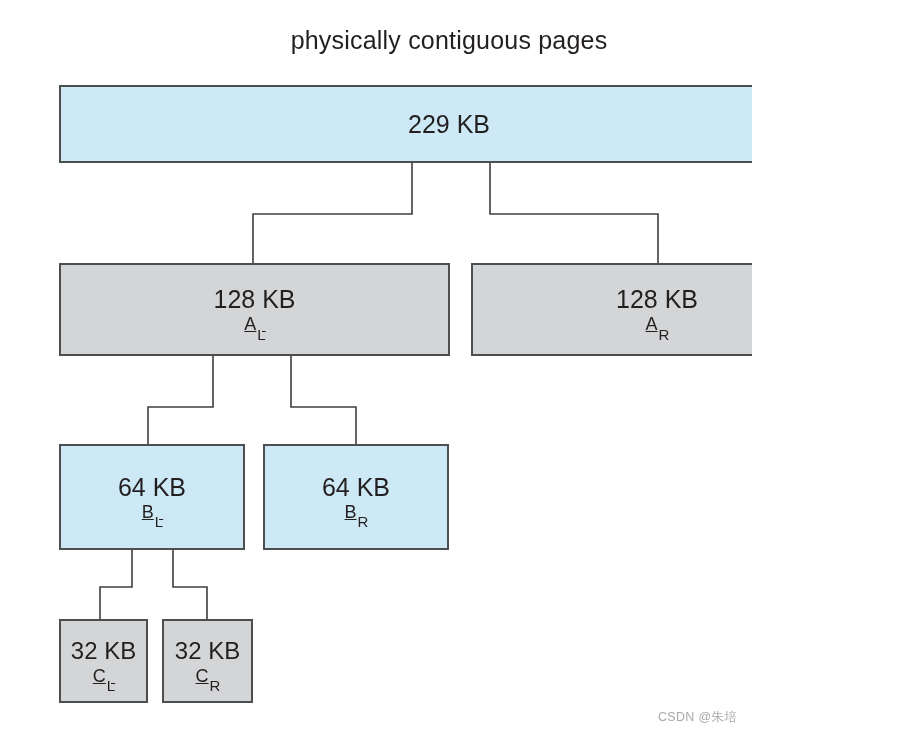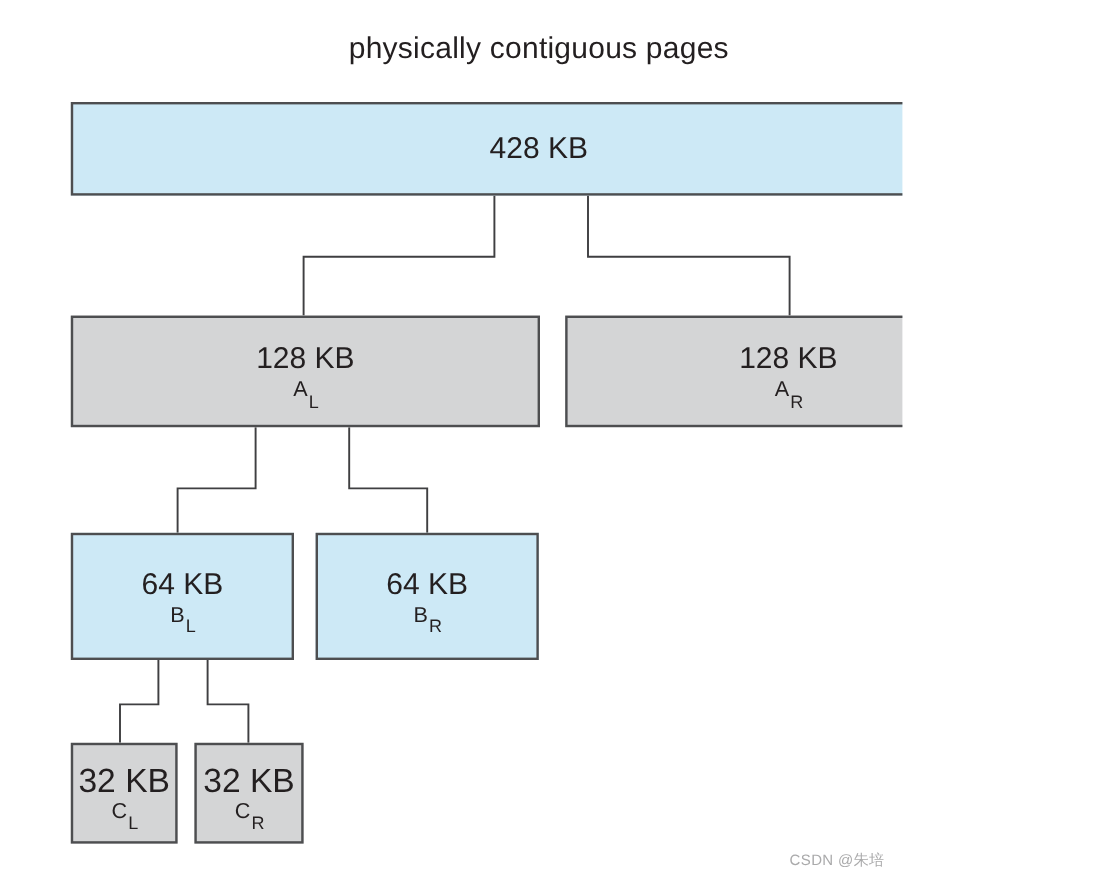--- a/index.html
+++ b/index.html
@@ -50,36 +50,37 @@
   .node .size {
     font-size: 25px;
     line-height: 28px;
     white-space: nowrap;
   }
   .node .tag {
     font-size: 18px;
     line-height: 20px;
     margin-top: 1px;
     white-space: nowrap;
+    text-decoration: underline;
   }
   .node .tag sub {
     font-size: 15px;
     position: relative;
     top: 5px;
     left: 1px;
     line-height: 0;
   }
   .n-root { left: 59px;  top: 85px;  width: 780px; height: 78px; }
   .n-al   { left: 59px;  top: 263px; width: 391px; height: 93px; }
   .n-ar   { left: 471px; top: 263px; width: 372px; height: 93px; }
   .n-bl   { left: 59px;  top: 444px; width: 186px; height: 106px; }
   .n-br   { left: 263px; top: 444px; width: 186px; height: 106px; }
   .n-cl   { left: 59px;  top: 619px; width: 89px;  height: 84px; }
   .n-cr   { left: 162px; top: 619px; width: 91px;  height: 84px; }
-  .n-cl .size, .n-cr .size { font-size: 28px; }
+  .n-cl .size, .n-cr .size { font-size: 24px; }
   .watermark {
     position: absolute;
     right: 15px;
     top: 709px;
     font-size: 12.5px;
     color: var(--watermark, #aaaaab);
     letter-spacing: 0.3px;
     text-align: right;
   }
 </style>
@@ -93,21 +94,21 @@
   <svg class="connectors" width="920" height="734" viewBox="0 0 920 734" aria-hidden="true">
     <polyline points="412,163 412,214 253,214 253,263"></polyline>
     <polyline points="490,163 490,214 658,214 658,263"></polyline>
     <polyline points="213,356 213,407 148,407 148,444"></polyline>
     <polyline points="291,356 291,407 356,407 356,444"></polyline>
     <polyline points="132,550 132,587 100,587 100,619"></polyline>
     <polyline points="173,550 173,587 207,587 207,619"></polyline>
   </svg>
 
   <div class="node blue n-root">
-    <div class="size">428 KB</div>
+    <div class="size">229 KB</div>
   </div>
 
   <div class="node gray n-al">
     <div class="size">128 KB</div>
     <div class="tag"><span>A</span><sub>L</sub></div>
   </div>
 
   <div class="node gray n-ar">
     <div class="size">128 KB</div>
     <div class="tag"><span>A</span><sub>R</sub></div>

